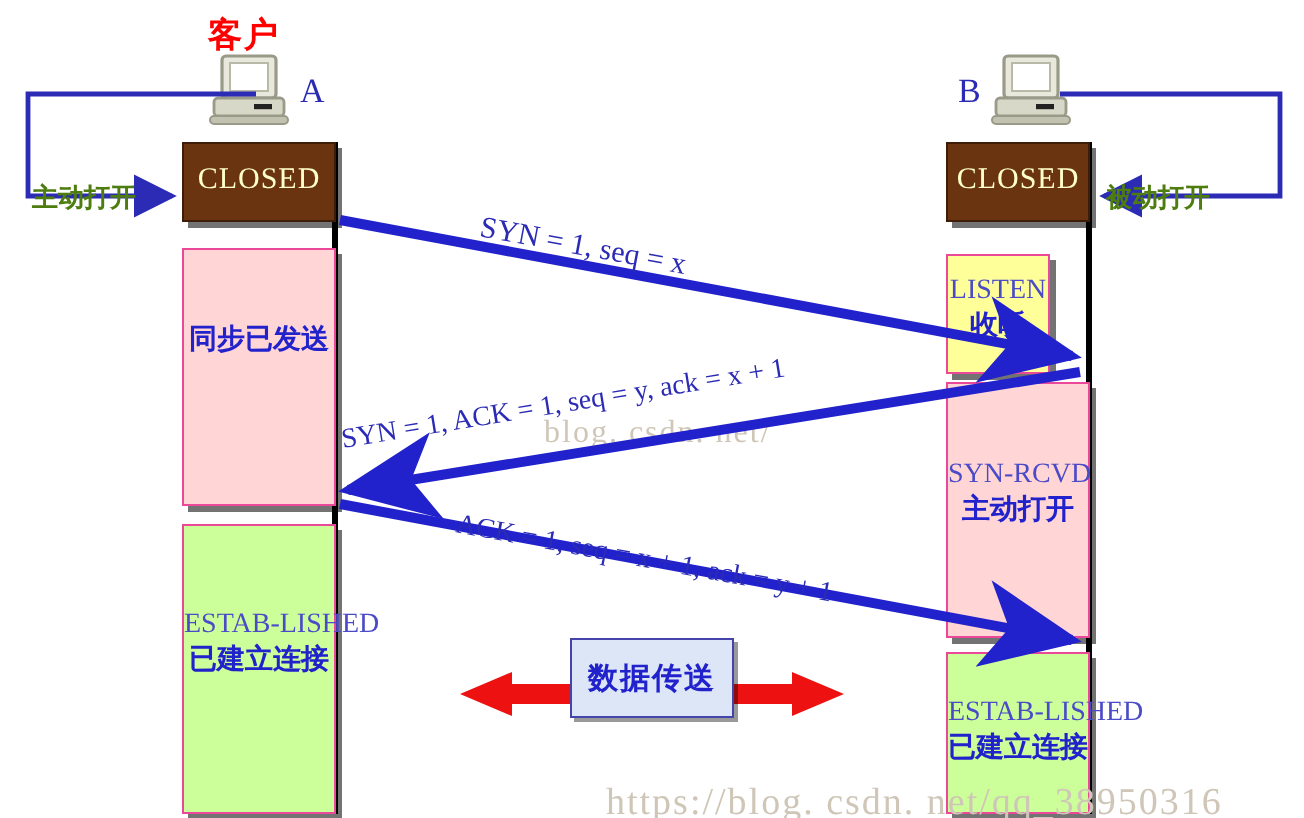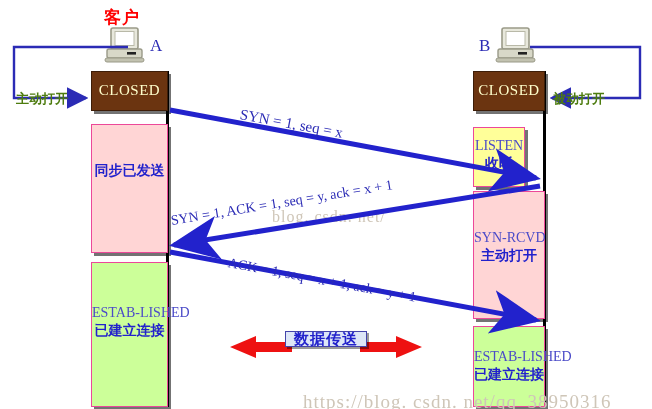--- a/index.html
+++ b/index.html
@@ -251,19 +251,19 @@
 
   <div class="abs msg-label" style="left:171px; top:213px; transform:rotate(-9.2deg); font-size:14px;">SYN = 1, ACK = 1, seq = y, ack = x + 1</div>
 
   <div class="abs msg-label" style="left:228px; top:255px; transform:rotate(10.5deg); font-size:14px;">ACK = 1, seq = x + 1, ack = y + 1</div>
 
   <svg class="abs" style="left:230px; top:334px;" width="192" height="26">
     <path d="M0,13 L26,2 L26,8 L62,8 L62,18 L26,18 L26,24 z" fill="#ee1111"></path>
     <path d="M192,13 L166,2 L166,8 L130,8 L130,18 L166,18 L166,24 z" fill="#ee1111"></path>
   </svg>
 
-  <div class="abs data-box" style="left:285px; top:331px; width:82px; height:16px;">
+  <div class="abs data-box" style="left:285px; top:319px; width:82px; height:40px;">
     <span>数据传送</span>
   </div>
 
   <div class="abs watermark wm-big" style="left:303px; top:378px;">https://blog. csdn. net/qq_38950316</div>
 
 </div>
 
 </body></html>

